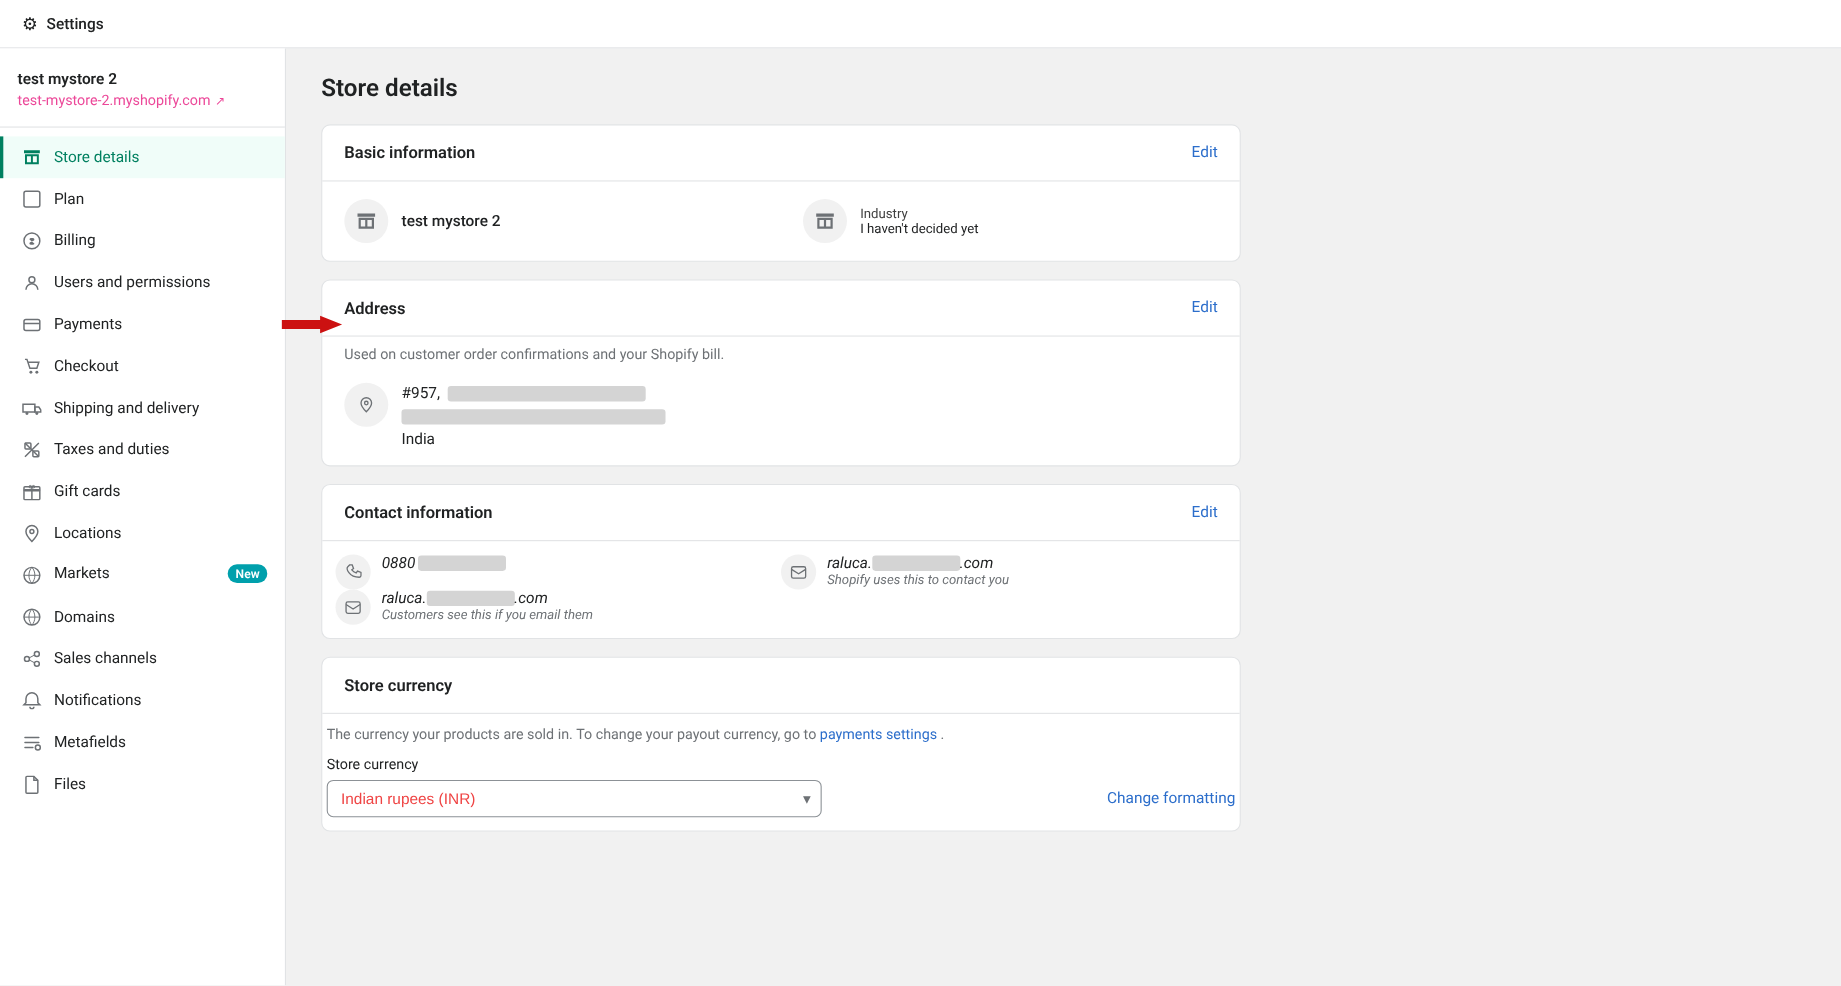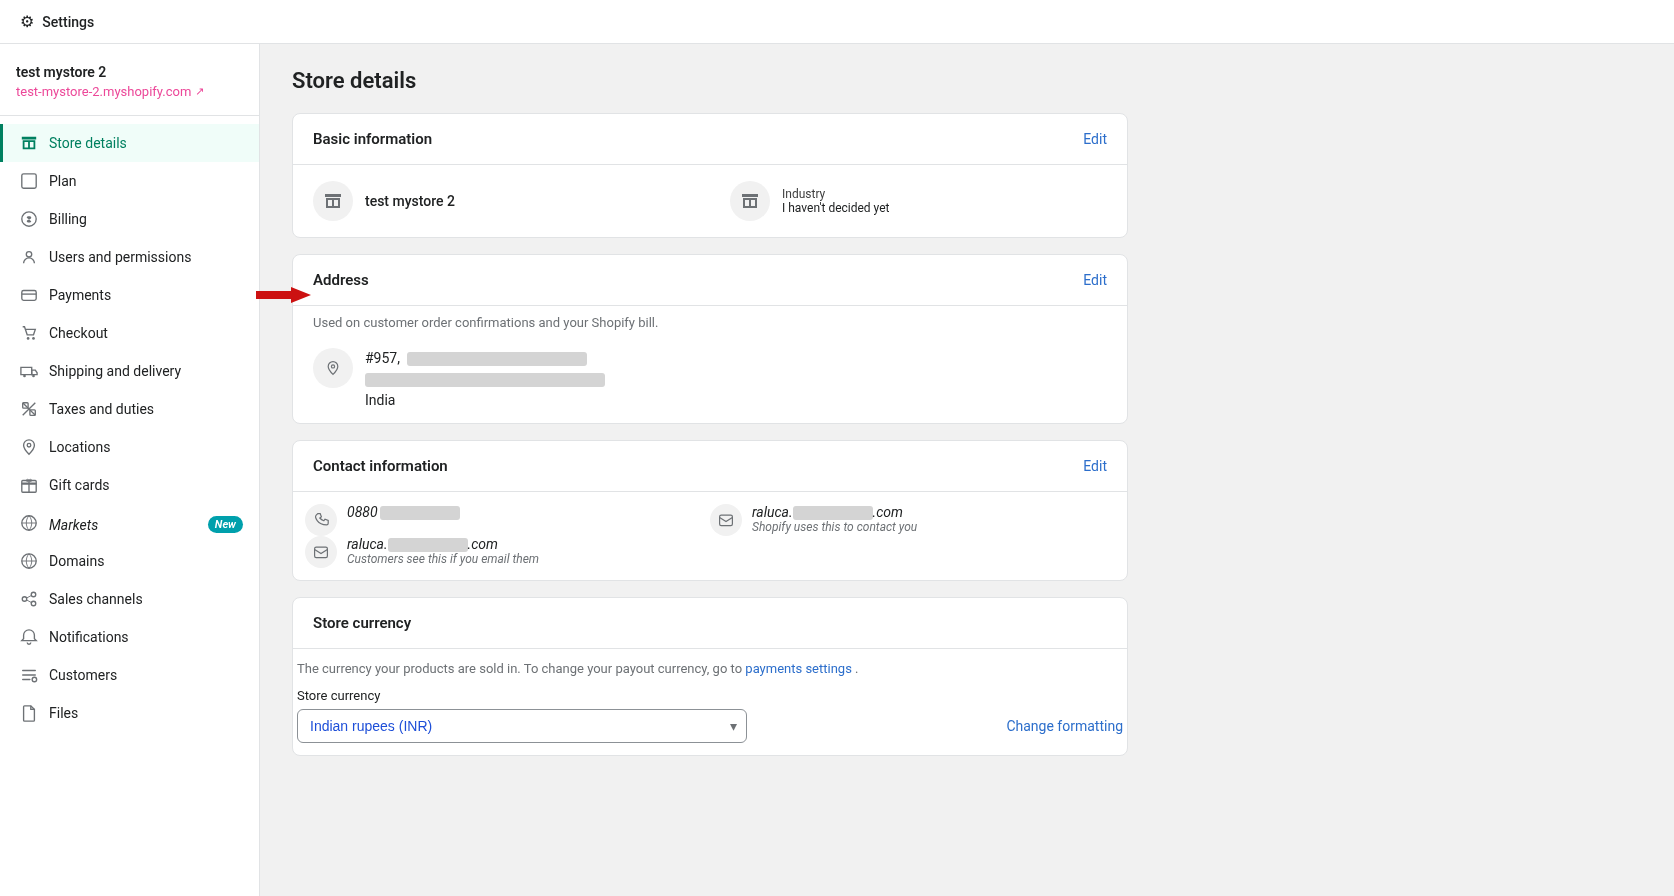--- a/index.html
+++ b/index.html
@@ -232,21 +232,21 @@
       max-width: 450px;
     }
     .select-wrapper select {
       width: 100%;
       padding: 8px 32px 8px 12px;
       border: 1px solid #8c9196;
       border-radius: 6px;
       font-size: 14px;
       appearance: none;
       background: #fff;
-      color: #1d4ed8;
+      color: #ef4444;
       cursor: pointer;
     }
     .select-arrow {
       position: absolute;
       right: 10px;
       top: 50%;
       transform: translateY(-50%);
       pointer-events: none;
       color: #6d7175;
     }
@@ -364,41 +364,41 @@
             <rect x="3" y="3" width="6" height="6" rx="1" fill="none" stroke="currentColor" stroke-width="1.5"></rect>
             <rect x="11" y="11" width="6" height="6" rx="1" fill="none" stroke="currentColor" stroke-width="1.5"></rect>
           </svg>
         </span>
         <span class="nav-label">Taxes and duties</span>
       </div>
 
       <div class="nav-item">
         <span class="nav-icon">
           <svg width="18" height="18" viewBox="0 0 20 20" fill="currentColor">
-            <path d="M10 2a6 6 0 016 6c0 4-6 10-6 10S4 12 4 8a6 6 0 016-6z" fill="none" stroke="currentColor" stroke-width="1.5"></path>
-            <circle cx="10" cy="8" r="2" fill="none" stroke="currentColor" stroke-width="1.5"></circle>
-          </svg>
-        </span>
-        <span class="nav-label">Locations</span>
-      </div>
-
-      <div class="nav-item">
-        <span class="nav-icon">
-          <svg width="18" height="18" viewBox="0 0 20 20" fill="currentColor">
             <rect x="2" y="8" width="16" height="10" rx="1" fill="none" stroke="currentColor" stroke-width="1.5"></rect>
             <rect x="2" y="5" width="16" height="4" rx="1" fill="none" stroke="currentColor" stroke-width="1.5"></rect>
             <path d="M10 5V18" stroke="currentColor" stroke-width="1.5"></path>
             <path d="M10 5c0-1.5-3-2-3 0s3 1 3 0z" fill="none" stroke="currentColor" stroke-width="1"></path>
             <path d="M10 5c0-1.5 3-2 3 0s-3 1-3 0z" fill="none" stroke="currentColor" stroke-width="1"></path>
           </svg>
         </span>
         <span class="nav-label">Gift cards</span>
       </div>
 
-      <div class="nav-item" style="display:flex; align-items:flex-end;font-style:italic;">
+      <div class="nav-item">
+        <span class="nav-icon">
+          <svg width="18" height="18" viewBox="0 0 20 20" fill="currentColor">
+            <path d="M10 2a6 6 0 016 6c0 4-6 10-6 10S4 12 4 8a6 6 0 016-6z" fill="none" stroke="currentColor" stroke-width="1.5"></path>
+            <circle cx="10" cy="8" r="2" fill="none" stroke="currentColor" stroke-width="1.5"></circle>
+          </svg>
+        </span>
+        <span class="nav-label">Locations</span>
+      </div>
+
+      <div class="nav-item" style="display:flex; align-items:flex-start;">
         <span class="nav-icon">
           <svg width="18" height="18" viewBox="0 0 20 20" fill="currentColor">
             <circle cx="10" cy="10" r="8" fill="none" stroke="currentColor" stroke-width="1.5"></circle>
             <path d="M2 10h16M10 2c-2 2-3 5-3 8s1 6 3 8M10 2c2 2 3 5 3 8s-1 6-3 8" fill="none" stroke="currentColor" stroke-width="1"></path>
           </svg>
         </span>
         <span class="nav-label">Markets</span>
         <span class="badge-new">New</span>
       </div>
 
@@ -434,21 +434,21 @@
         <span class="nav-label">Notifications</span>
       </div>
 
       <div class="nav-item">
         <span class="nav-icon">
           <svg width="18" height="18" viewBox="0 0 20 20" fill="currentColor">
             <path d="M3 5h14M3 10h14M3 15h8" stroke="currentColor" stroke-width="1.5" stroke-linecap="round"></path>
             <circle cx="16" cy="15" r="2.5" fill="none" stroke="currentColor" stroke-width="1.5"></circle>
           </svg>
         </span>
-        <span class="nav-label">Customers</span>
+        <span class="nav-label">Metafields</span>
       </div>
 
       <div class="nav-item">
         <span class="nav-icon">
           <svg width="18" height="18" viewBox="0 0 20 20" fill="currentColor">
             <path d="M5 2h7l4 4v12a1 1 0 01-1 1H5a1 1 0 01-1-1V3a1 1 0 011-1z" fill="none" stroke="currentColor" stroke-width="1.5"></path>
             <path d="M12 2v4h4" fill="none" stroke="currentColor" stroke-width="1.5"></path>
           </svg>
         </span>
         <span class="nav-label">Files</span>

